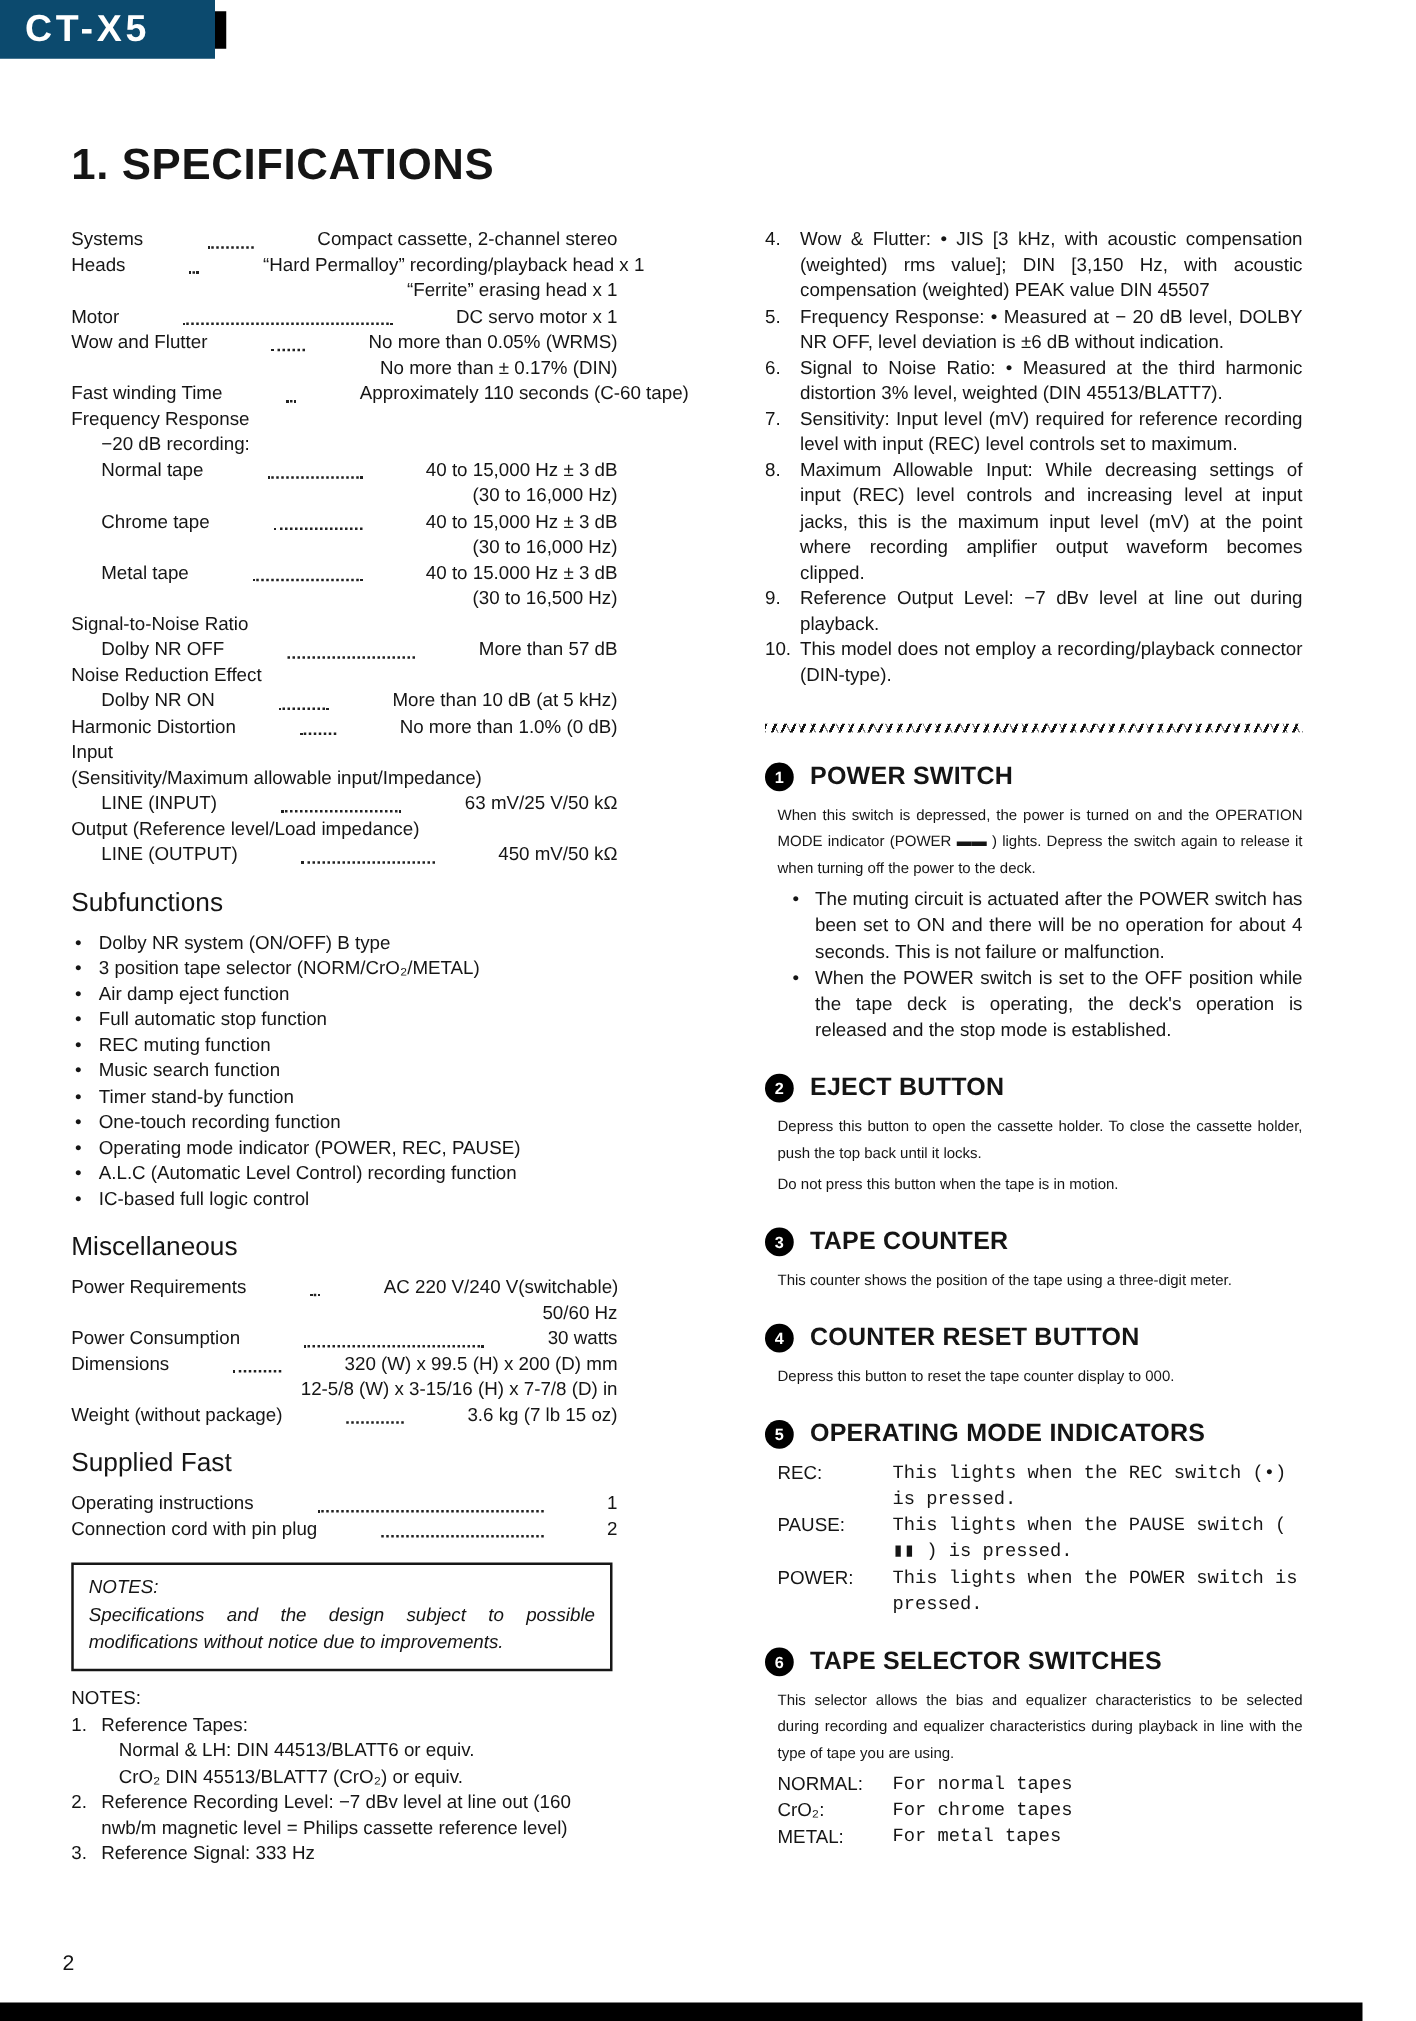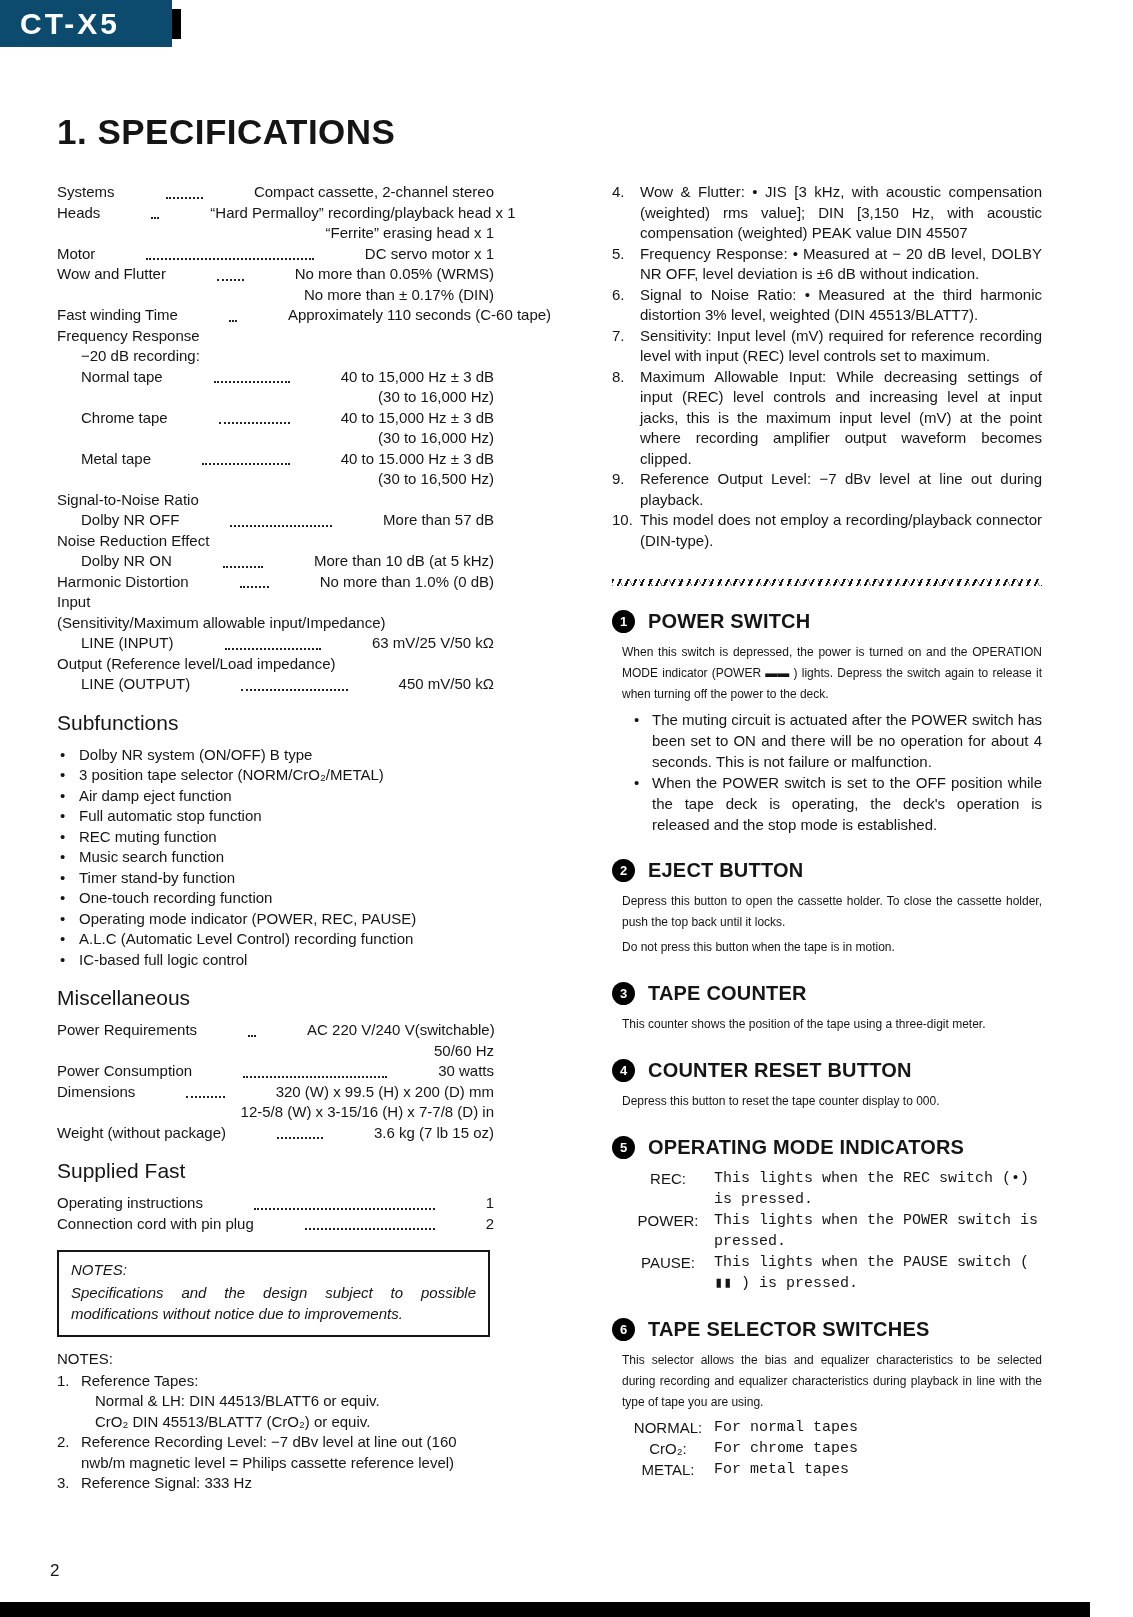--- a/index.html
+++ b/index.html
@@ -109,21 +109,21 @@
   }
   h3.sec-title { font-size: 20px; font-weight: bold; margin: 0; letter-spacing: 0.2px; }
   .sec-body { padding-left: 10px; }
   .sec-body p.sec-p { margin: 0 0 4px 0; font-size: 12px; line-height: 21px; text-align: justify; }
   .sec-bullets { padding-left: 12px; margin-top: 2px; }
   .sec-bullets .bullet-item { line-height: 21px; text-align: justify; }
   .sec-bullets .dot { width: 18px; padding-left: 0; }
 
   .dl { margin-top: 2px; }
   .dl-row { display: flex; font-size: 15px; line-height: 21px; }
-  .dl-term { width: 92px; flex: none; text-align: center; }
+  .dl-term { width: 92px; flex: none; }
   .dl-def { flex: 1; font-family: Liberation Mono, monospace; }
 
   .page-num { position: absolute; left: 50px; bottom: 36px; font-size: 17px; }
   .footer-bar { position: absolute; left: 0; bottom: 0; width: 1090px; height: 15px; background: #000; }
 </style>
 </head>
 <body>
 
 <div class="model-badge">CT-X5</div>
 <div class="badge-notch"></div>
@@ -436,26 +436,26 @@
             <span class="sec-num">5</span>
             <h3 class="sec-title">OPERATING MODE INDICATORS</h3>
           </div>
           <div class="sec-body">
             <div class="dl">
               <div class="dl-row">
                 <span class="dl-term">REC:</span>
                 <span class="dl-def">This lights when the REC switch (•) is pressed.</span>
               </div>
               <div class="dl-row">
+                <span class="dl-term">PAUSE:</span>
+                <span class="dl-def">This lights when the PAUSE switch ( ▮▮ ) is pressed.</span>
+              </div>
+              <div class="dl-row">
                 <span class="dl-term">POWER:</span>
                 <span class="dl-def">This lights when the POWER switch is pressed.</span>
-              </div>
-              <div class="dl-row">
-                <span class="dl-term">PAUSE:</span>
-                <span class="dl-def">This lights when the PAUSE switch ( ▮▮ ) is pressed.</span>
               </div>
             </div>
           </div>
         </div>
         <div class="section">
           <div class="sec-head">
             <span class="sec-num">6</span>
             <h3 class="sec-title">TAPE SELECTOR SWITCHES</h3>
           </div>
           <div class="sec-body">

